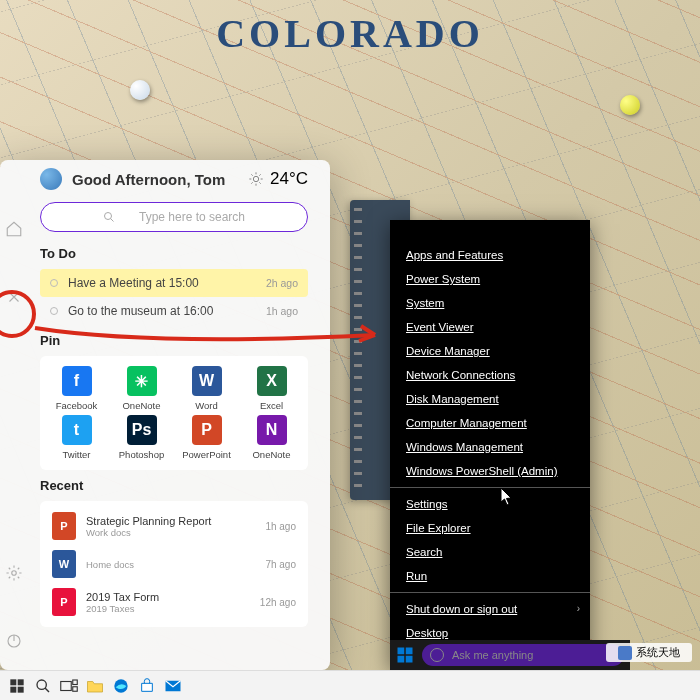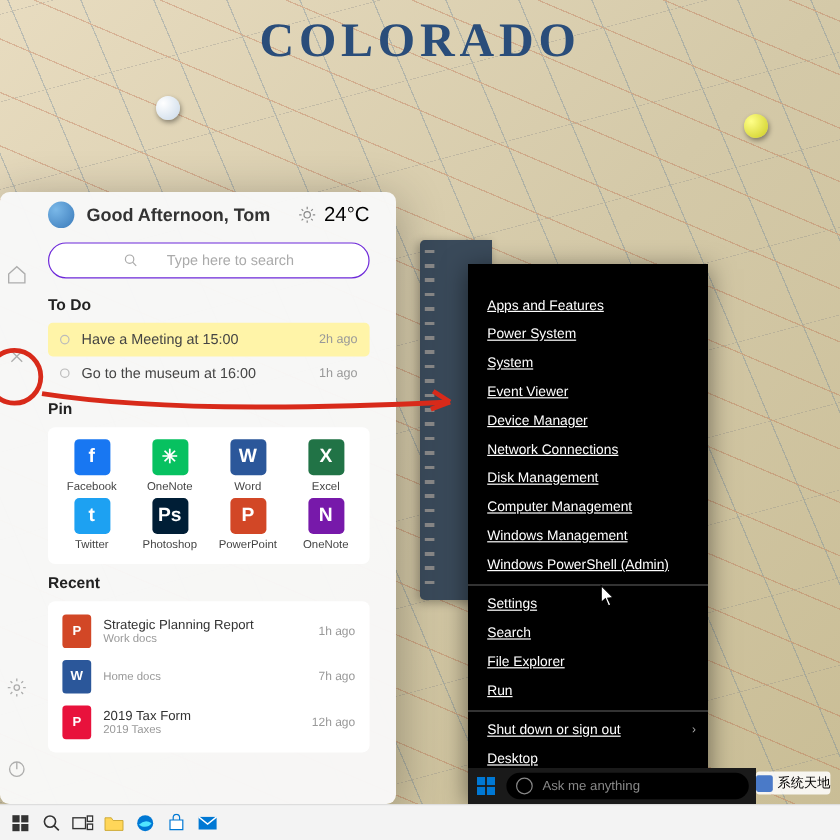--- a/index.html
+++ b/index.html
@@ -54,38 +54,38 @@
 .ctx-item.hl { background: #4a4a4a; }
 .ctx-sep { height: 1px; background: #555; margin: 4px 0; }
 .ctx-arrow { position: absolute; right: 10px; top: 6px; font-size: 10px; color: #aaa; }
 
 
 .cursor { position: absolute; left: 500px; top: 487px; width: 14px; height: 20px; z-index: 100; }
 
 
 .mini-taskbar { position: absolute; left: 390px; top: 640px; width: 240px; height: 30px; background: #1a1a1a; display: flex; align-items: center; padding: 0 6px; gap: 8px; }
 .mini-start { width: 18px; height: 18px; }
-.mini-search { flex: 1; height: 22px; background: #000000; border-radius: 11px; display: flex; align-items: center; gap: 8px; padding: 0 8px; color: #888; font-size: 11px; }
+.mini-search { flex: 1; height: 22px; background: #4c1d95; border-radius: 11px; display: flex; align-items: center; gap: 8px; padding: 0 8px; color: #888; font-size: 11px; }
 .cortana-ring { width: 14px; height: 14px; border: 1.5px solid #888; border-radius: 50%; }
 
 
 .annotation { position: absolute; pointer-events: none; z-index: 50; }
 .red-circle { position: absolute; left: -12px; top: 290px; width: 48px; height: 48px; border: 4px solid #d82a1a; border-radius: 50%; }
 .red-arrow { position: absolute; left: 30px; top: 318px; width: 360px; height: 30px; }
 
 
 .notebook { position: absolute; left: 350px; top: 200px; width: 60px; height: 300px; background: #3a4a5a; border-radius: 4px 0 0 4px; box-shadow: -2px 2px 8px rgba(0,0,0,0.3); }
 .notebook::before { content: ""; position: absolute; left: 4px; top: 8px; bottom: 8px; width: 8px; background: repeating-linear-gradient(to bottom, #888 0 3px, transparent 3px 12px); }
 
 
 .taskbar { position: absolute; left: 0; bottom: 0; right: 0; height: 30px; background: #f3f3f3; display: flex; align-items: center; padding: 0 6px; gap: 4px; border-top: 1px solid #ddd; }
 .tb-icon { width: 22px; height: 22px; display: flex; align-items: center; justify-content: center; cursor: pointer; border-radius: 2px; }
 
 
-.watermark { position: absolute; right: 8px; bottom: 38px; background: rgba(255,255,255,0.85); padding: 2px 0; border-radius: 3px; font-size: 11px; display: flex; align-items: center; gap: 4px; }
+.watermark { position: absolute; right: 8px; bottom: 38px; background: rgba(255,255,255,0.85); padding: 2px 12px; border-radius: 3px; font-size: 11px; display: flex; align-items: center; gap: 4px; }
 .wm-logo { width: 14px; height: 14px; background: #4a7ac8; border-radius: 2px; }
 
 
 .pushpin { position: absolute; width: 20px; height: 20px; border-radius: 50%; box-shadow: 1px 2px 4px rgba(0,0,0,0.4); }
 </style>
 </head>
 <body>
 
 <div class="map-bg">
   <div class="map-lines"></div>
@@ -236,22 +236,22 @@
     <div class="ctx-item">System</div>
     <div class="ctx-item">Event Viewer</div>
     <div class="ctx-item">Device Manager</div>
     <div class="ctx-item">Network Connections</div>
     <div class="ctx-item">Disk Management</div>
     <div class="ctx-item">Computer Management</div>
     <div class="ctx-item">Windows Management</div>
     <div class="ctx-item">Windows PowerShell (Admin)</div>
     <div class="ctx-sep"></div>
     <div class="ctx-item">Settings</div>
+    <div class="ctx-item">File Explorer</div>
     <div class="ctx-item">Search</div>
-    <div class="ctx-item">File Explorer</div>
     <div class="ctx-item">Run</div>
     <div class="ctx-sep"></div>
     <div class="ctx-item">Shut down or sign out<span class="ctx-arrow">›</span></div>
     <div class="ctx-item">Desktop</div>
   </div>
 
 <svg class="cursor" viewBox="0 0 14 20">
   <path d="M1 1 L1 15 L4.5 12 L7 18 L9 17 L6.5 11.5 L11 11 Z" fill="#fff" stroke="#000" stroke-width="1"></path>
 </svg>
 

